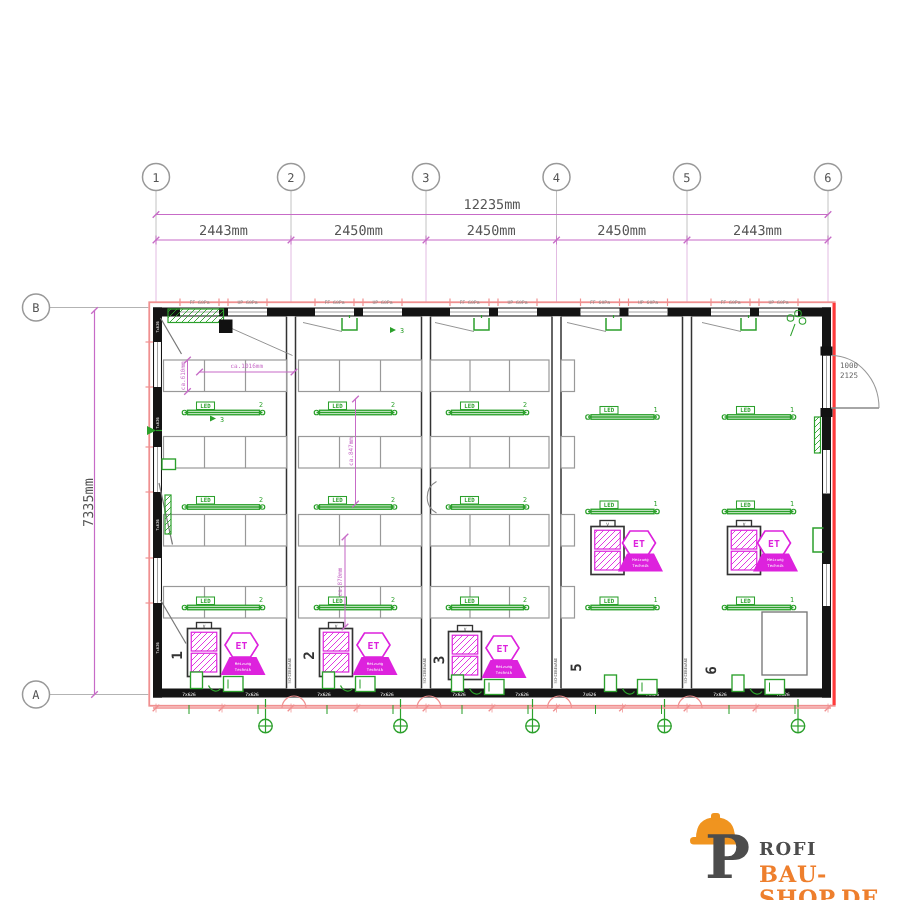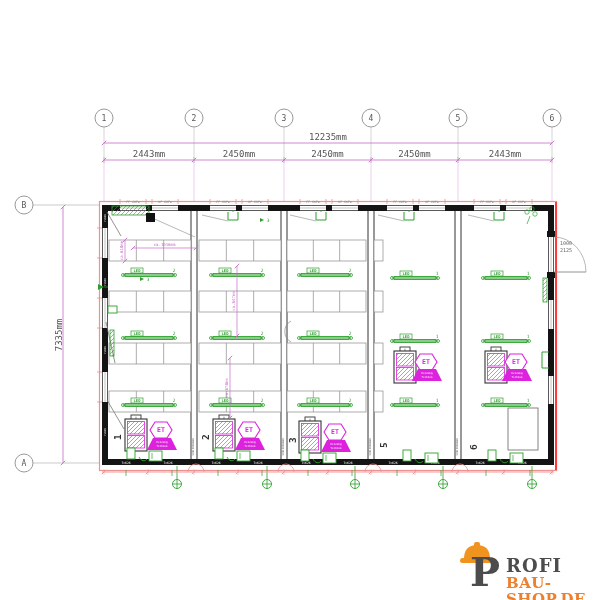--- a/index.html
+++ b/index.html
@@ -4,21 +4,21 @@
 <style>
   html,body{margin:0;padding:0;background:#fff;}
   .canvas{position:relative;width:600px;height:600px;background:#fff;overflow:hidden;
           font-family:"DejaVu Sans Mono",monospace;}
   #drawing{position:absolute;left:0;top:0;}
   .logo{position:absolute;left:456px;top:544px;width:136px;height:54px;}
   .logo-p{position:absolute;left:14px;top:8px;font-family:"DejaVu Serif",serif;
           font-weight:bold;font-size:40px;line-height:40px;color:#4c4c4c;}
   .logo-helmet{position:absolute;left:0px;top:-2px;}
   .logo-rofi{position:absolute;left:50px;top:13px;font-family:"DejaVu Serif",serif;
-             font-weight:bold;font-size:18px;line-height:18px;color:#4c4c4c;letter-spacing:1px;}
+             font-weight:bold;font-size:12px;line-height:18px;color:#4c4c4c;letter-spacing:1px;}
   .logo-bau{position:absolute;left:50px;top:31px;font-family:"DejaVu Serif",serif;
             font-weight:bold;font-size:15px;line-height:16px;color:#ee7f2d;letter-spacing:0.5px;}
 </style>
 </head>
 <body>
 
 <div class="canvas">
   <svg id="drawing" width="600" height="600" viewBox="0 0 600 600">
     <defs>
       <pattern id="hm" width="4" height="4" patternUnits="userSpaceOnUse">

